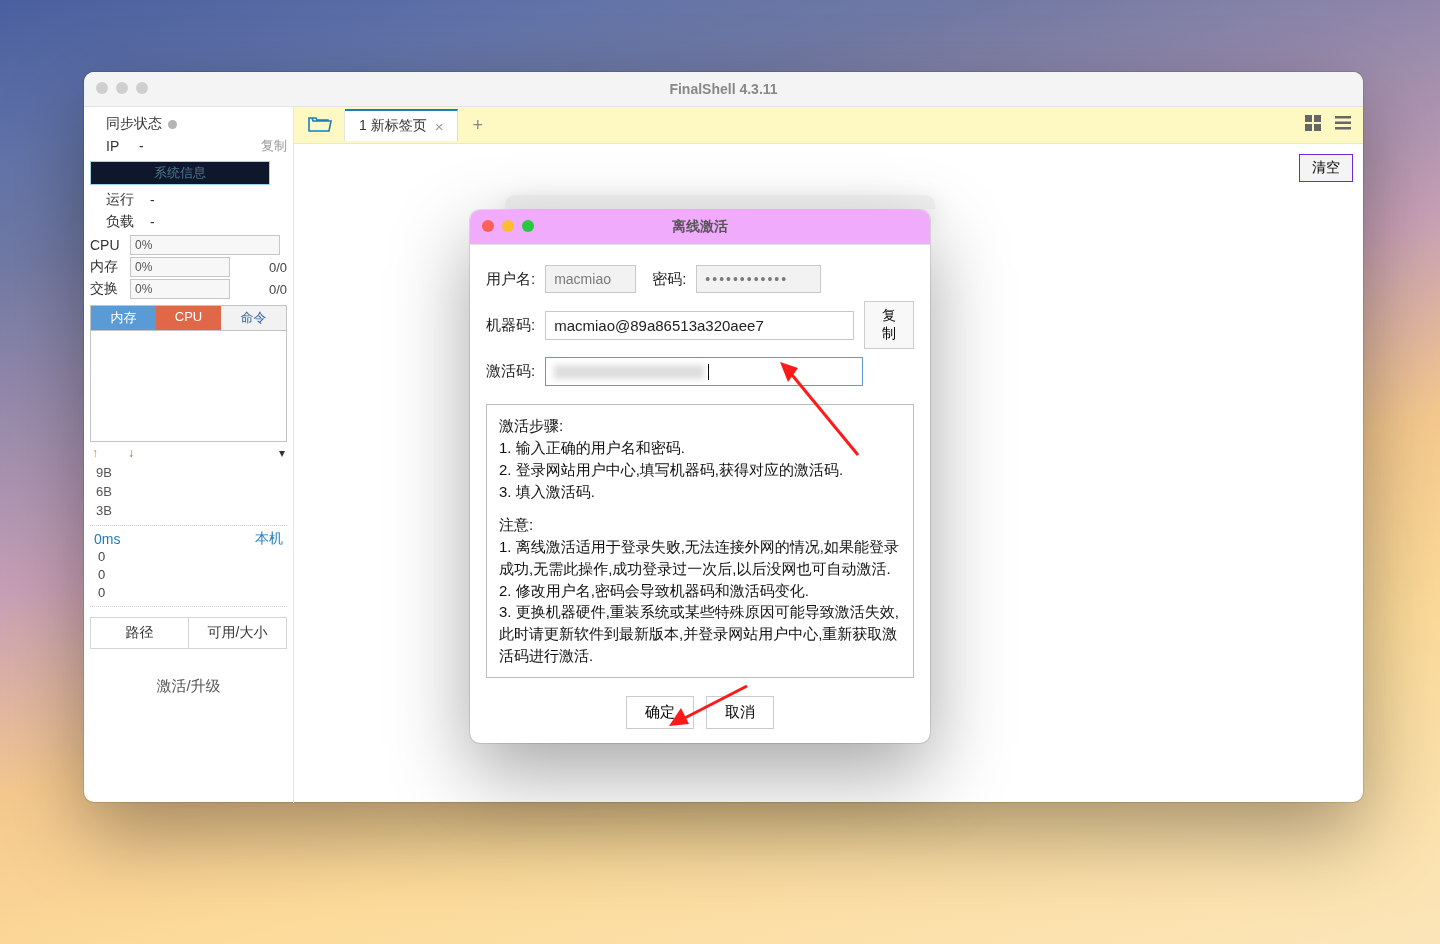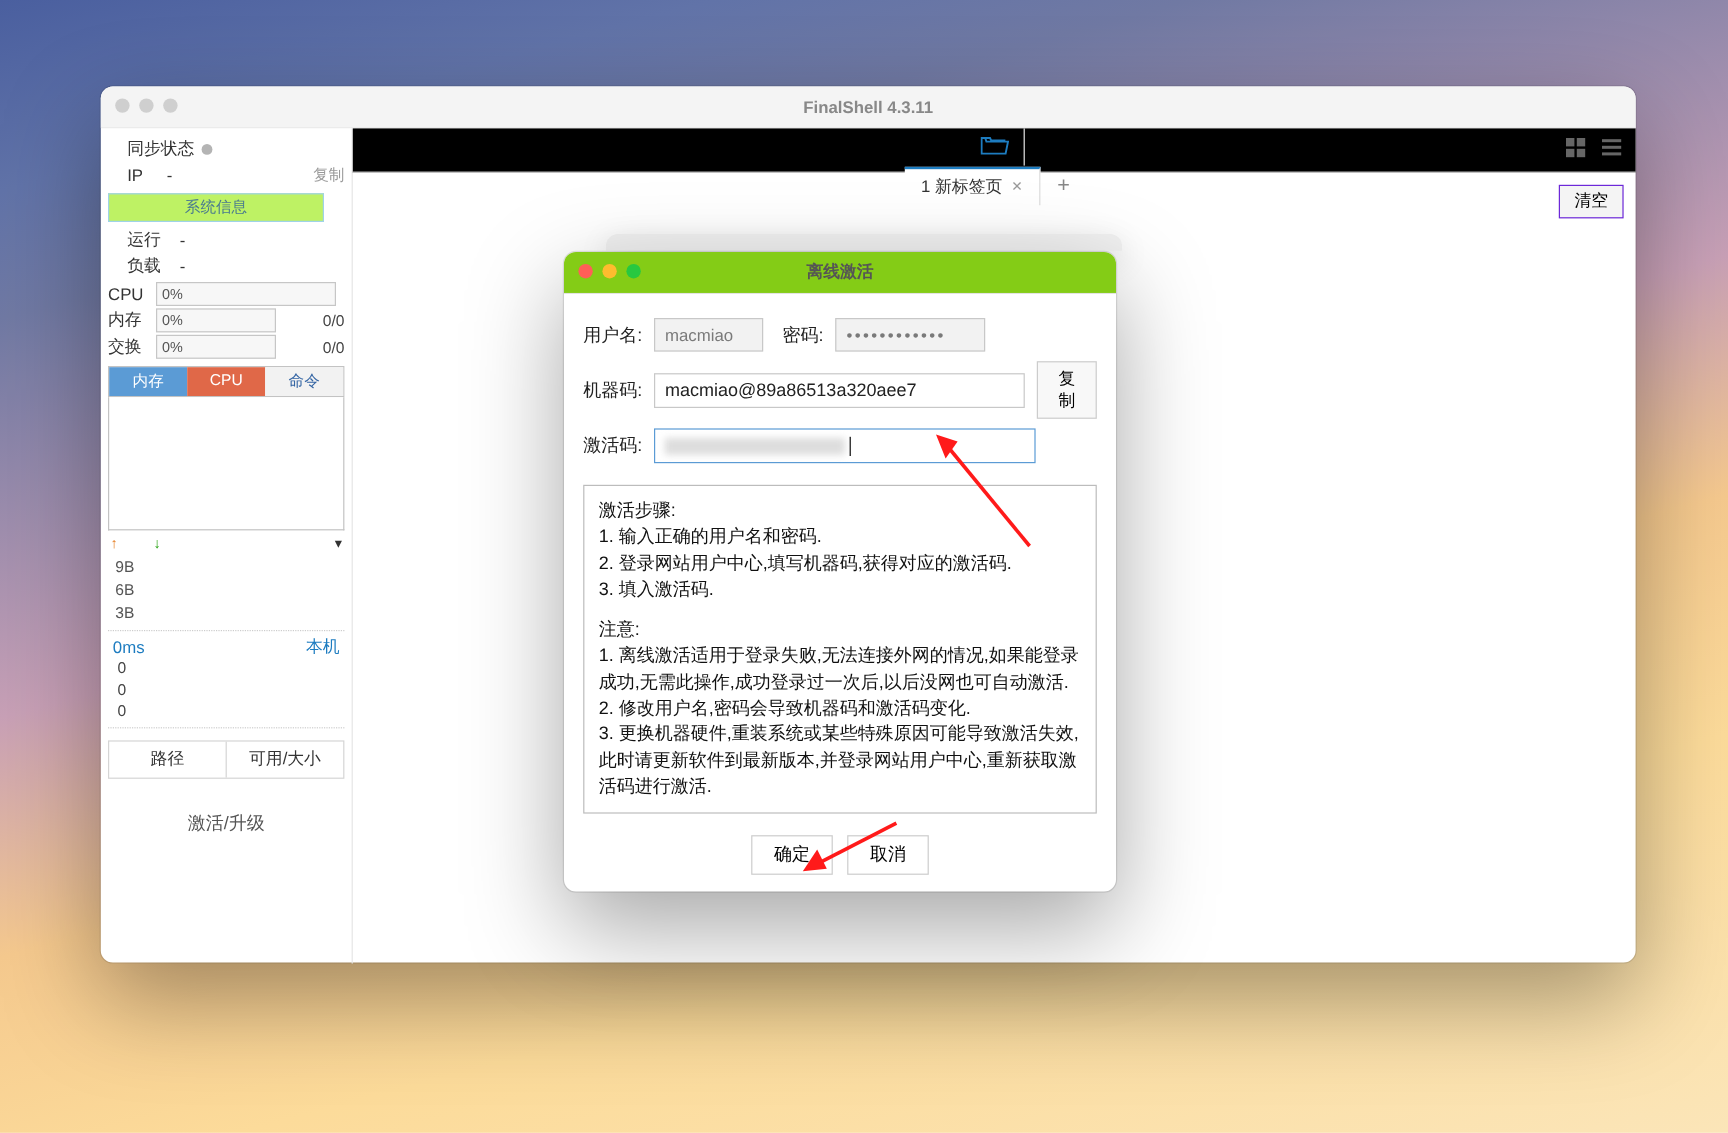--- a/index.html
+++ b/index.html
@@ -17,21 +17,21 @@
 
 .main-window{left:84px;top:72px;width:1279px;height:730px;}
 .main-title{font-size:14px;color:#888;font-weight:600;}
 
 .content{display:flex;height:calc(100% - 34px);}
 
 .sidebar{width:210px;border-right:1px solid #e5e5e5;padding:6px 6px 0 6px;box-sizing:border-box;font-size:14px;color:#333;}
 .row{display:flex;align-items:center;gap:6px;padding:2px 0;margin-left:16px;}
 .sync-dot{width:9px;height:9px;border-radius:50%;background:#b4b4b4;display:inline-block;}
 .copybtn{color:#999;font-size:13px;margin-left:auto;cursor:default;}
-.sysinfo-btn{width:180px;height:24px;margin:4px 0;border:1px solid #9fd3e8;background:#bef264;color:#4a7a8f;font-size:13px;cursor:pointer;}
+.sysinfo-btn{width:180px;height:24px;margin:4px 0;border:1px solid #9fd3e8;background:#0f172a;color:#4a7a8f;font-size:13px;cursor:pointer;}
 .metric-input{width:150px;height:20px;border:1px solid #c6c6c6;background:#f7f7f7;padding:0 4px;font-size:12px;color:#555;box-sizing:border-box;}
 .metric-row{display:flex;align-items:center;gap:6px;margin:2px 0;}
 .metric-label{width:34px;}
 .metric-extra{margin-left:auto;color:#444;font-size:13px;}
 .tabs{display:flex;margin-top:6px;border:1px solid #c3c3c3;}
 .tab{flex:1;text-align:center;padding:3px 0;font-size:13px;cursor:pointer;}
 .tab.mem{background:#5b9bd5;color:#fff;}
 .tab.cpu{background:#e06848;color:#fff;}
 .tab.cmd{background:#f2f2f2;color:#3465a4;}
 .graph-box{height:110px;border:1px solid #c3c3c3;border-top:none;background:#fff;}
@@ -43,36 +43,36 @@
 .ms-row{display:flex;justify-content:space-between;padding:4px 4px 0 4px;font-size:14px;align-items:center;}
 .ms-left{color:#1d7cc0;}
 .ms-right{color:#1d7cc0;}
 .zeros{padding:0 4px 4px 8px;font-size:13px;color:#444;border-bottom:1px dotted #ccc;line-height:1.4;}
 .path-table{display:flex;border:1px solid #d5d5d5;margin-top:10px;}
 .path-table div{flex:1;text-align:center;padding:6px 0;font-size:14px;color:#333;}
 .path-table div:first-child{border-right:1px solid #d5d5d5;}
 .activate-link{text-align:center;color:#555;padding:28px 0 0 0;font-size:15px;cursor:pointer;}
 
 .main-area{flex:1;display:flex;flex-direction:column;}
-.toolbar{display:flex;align-items:center;height:36px;border-bottom:1px solid #e5e5e5;background:#000000;padding-left:2px;position:relative;flex-direction:column;}
+.toolbar{display:flex;align-items:center;height:36px;border-bottom:1px solid #e5e5e5;background:#fef9c3;padding-left:2px;position:relative;}
 .folder-btn{padding:4px 12px;border-right:1px solid #e5e5e5;cursor:pointer;}
 .folder-svg{width:24px;height:20px;}
 .tabstrip{display:flex;align-items:center;}
 .tabitem{display:flex;align-items:center;gap:8px;padding:6px 14px;border-top:2px solid #1d7cc0;border-right:1px solid #ddd;background:#fff;font-size:14px;color:#333;cursor:pointer;}
 .tabclose{color:#999;font-size:15px;cursor:pointer;}
 .tabadd{padding:6px 14px;font-size:18px;color:#888;cursor:pointer;}
 .toolbar-right{position:absolute;right:10px;top:6px;display:flex;gap:10px;align-items:center;}
 .icon-grid,.icon-menu{cursor:pointer;color:#555;}
 
 .canvas{flex:1;position:relative;}
 .clear-btn{position:absolute;right:10px;top:10px;border:1px solid #6d28d9;background:#f4f4f4;padding:4px 12px;font-size:14px;cursor:pointer;}
 
 
 .dialog{left:470px;top:210px;width:460px;padding-bottom:14px;}
-.dialog .titlebar{background:#84cc16;}
+.dialog .titlebar{background:#f0abfc;}
 .dialog .traffic .r{background:#ff5f57;}
 .dialog .traffic .y{background:#febc2e;}
 .dialog .traffic .g{background:#28c840;}
 .dialog-title{font-size:14px;color:#555;font-weight:600;}
 .dialog-body{padding:12px 16px 0 16px;}
 .form-row{display:flex;align-items:center;gap:10px;margin:8px 0;}
 .form-label{font-size:15px;color:#222;white-space:nowrap;}
 .text-input{border:1px solid #c8c8c8;background:#f2f2f2;padding:5px 8px;font-size:14px;color:#7a7a7a;box-sizing:border-box;}
 .username{width:91px;}
 .password{width:125px;letter-spacing:2px;}

